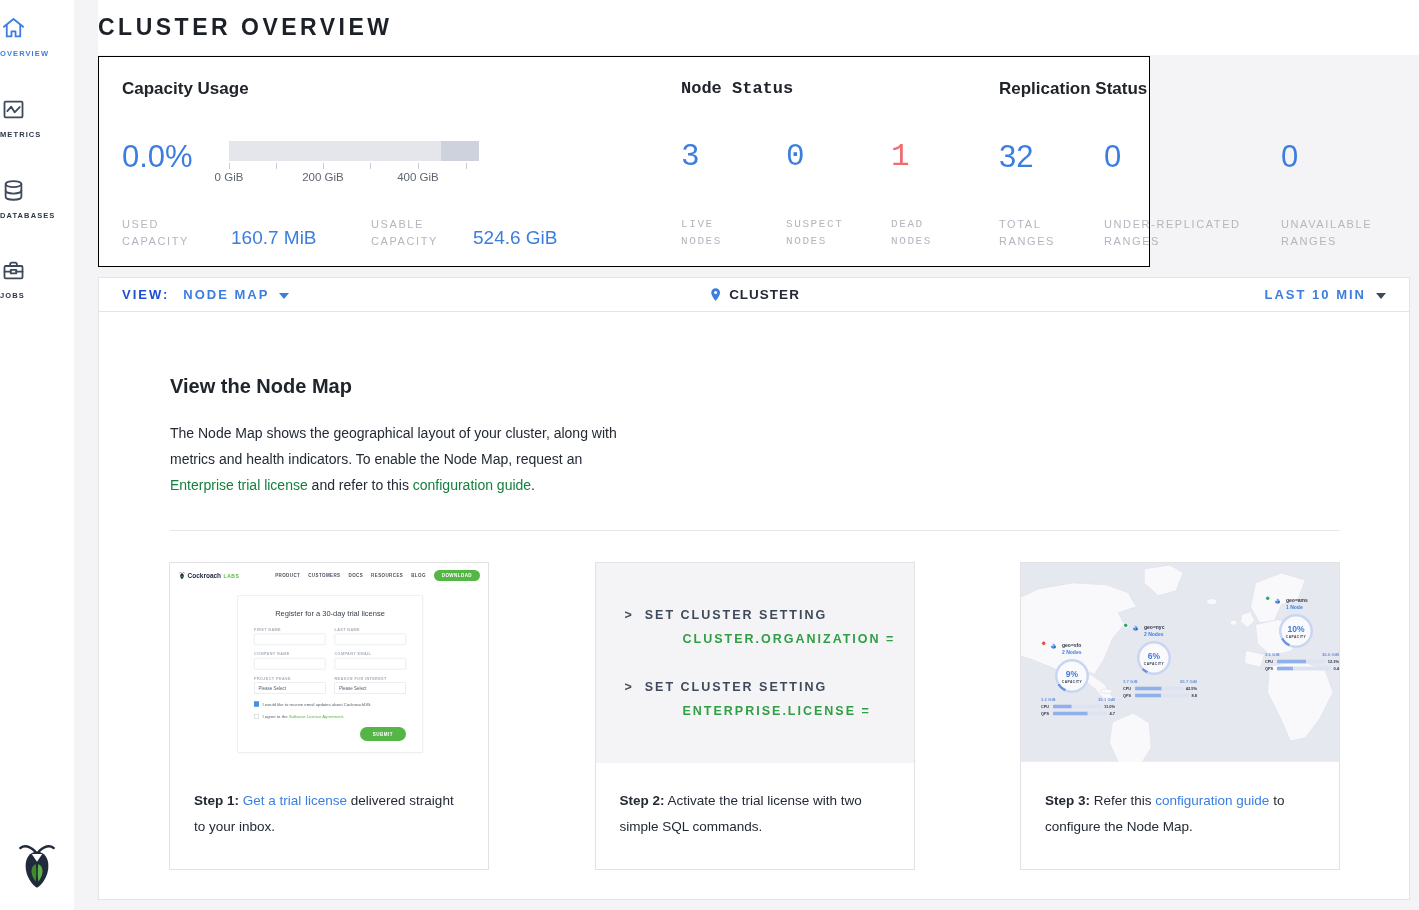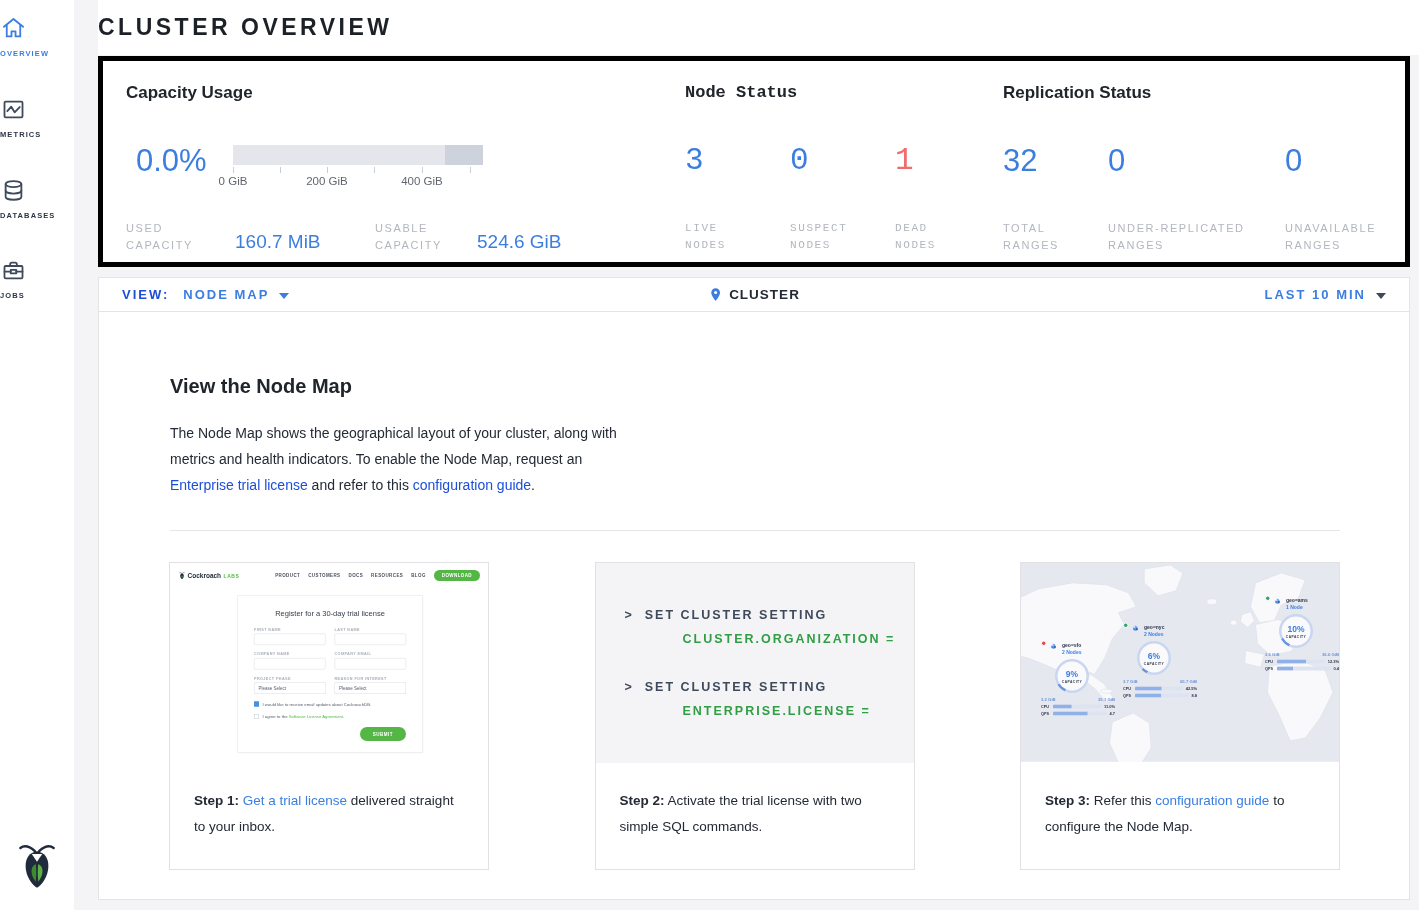--- a/index.html
+++ b/index.html
@@ -21,21 +21,21 @@
   .side-item .slabel { margin-top:7px; font-size:7.5px; font-weight:700; letter-spacing:1.1px; color:#2c3547; }
   .side-item.active .sicon { color:#3b7ee0; }
   .side-item.active .slabel { color:#3b7ee0; }
   .side-logo { position:absolute; left:50%; transform:translateX(-50%); bottom:16px; }
 
   
   .page-header { position:absolute; left:98px; top:0; width:1321px; height:55px; background:#fff; display:flex; align-items:center; }
   .page-header h1 { font-size:23px; font-weight:600; letter-spacing:3.5px; color:#1c2027; }
 
   
-  .stats-panel { position:absolute; left:98px; top:56px; width:1312px; height:211px; background:#fff; border:5px solid #000000; }
+  .stats-panel { position:absolute; left:98px; top:56px; width:1052px; height:211px; background:#fff; border:1px solid #000000; }
   .sgroup { position:absolute; top:22px; }
   .sgroup h2 { font-size:17px; font-weight:600; color:#20242b; }
   .big-num { position:absolute; font-size:31px; font-weight:400; color:#3b7ee0; }
   .big-num.red { color:#ef6c6f; }
   .metric-label { position:absolute; font-size:11px; letter-spacing:1.6px; color:#b2b6be; line-height:17px; }
   .metric-val { position:absolute; font-size:19px; color:#3b7ee0; }
 
   .gauge { position:absolute; left:107px; top:62px; width:250px; }
   .gauge-bar { height:20px; background:#e4e6ec; position:relative; }
   .gauge-bar .dark { position:absolute; right:0; top:0; height:100%; width:38px; background:#ced2dc; }
@@ -54,21 +54,21 @@
   .caret.dark { border-top-color:#3e4a5b; }
   .vb-center { position:absolute; left:50%; top:0; height:100%; transform:translateX(-50%); display:flex; align-items:center; }
   .vb-scope { font-size:13.5px; letter-spacing:1px; color:#242a35; font-weight:600; margin-left:6px; }
   .vb-right { margin-left:auto; display:flex; align-items:center; cursor:pointer; }
   .vb-time { font-size:13px; letter-spacing:2px; color:#3b7ee0; font-weight:600; }
 
   
   .map-body { position:relative; height:588px; }
   .map-title { position:absolute; left:71px; top:63px; font-size:20px; font-weight:600; color:#20242b; }
   .map-desc { position:absolute; left:71px; top:108px; width:458px; font-size:14px; line-height:26px; color:#242a35; }
-  .map-desc a { color:#1d4ed8; }
+  .map-desc a { color:#15803d; }
   .trial-btn { position:absolute; left:929px; top:70px; width:312px; height:41px; background:#fff; border:1px solid #d9dbe0; border-radius:4px; color:#3b7ee0; font-size:14px; letter-spacing:1.2px; font-weight:600; font-family:"Liberation Sans",sans-serif; cursor:pointer; }
   .divider { position:absolute; left:71px; top:218px; width:1170px; border-top:1px solid #e7e7ea; }
 
   .cards { position:absolute; left:70px; top:250px; width:1171px; display:flex; justify-content:space-between; }
   .card { width:320px; height:308px; border:1px solid #e2e2e5; background:#fff; }
   .card-img { height:200px; position:relative; overflow:hidden; }
   .card-cap { padding:25px 24px 0; font-size:13.5px; line-height:26px; color:#242a35; }
   .card-cap b { font-weight:700; }
   .card-cap a { color:#3b7ee0; }
 
@@ -177,21 +177,21 @@
 </nav>
 
 <header class="page-header">
   <h1>CLUSTER OVERVIEW</h1>
 </header>
 
 <section class="stats-panel">
 
   <div class="sgroup" style="left:23px; width:500px; height:170px;">
     <h2>Capacity Usage</h2>
-    <div class="big-num" style="left:0; top:60px;margin-left:10px;">0.0%</div>
+    <div class="big-num" style="left:0; top:60px;">0.0%</div>
     <div class="gauge">
       <div class="gauge-bar">
           <span class="dark"></span>
         </div>
       <div class="gauge-ticks">
         <i style="left:0"></i>
           <i style="left:47px"></i>
           <i style="left:94px"></i>
           <i style="left:141px"></i>
           <i style="left:189px"></i>

